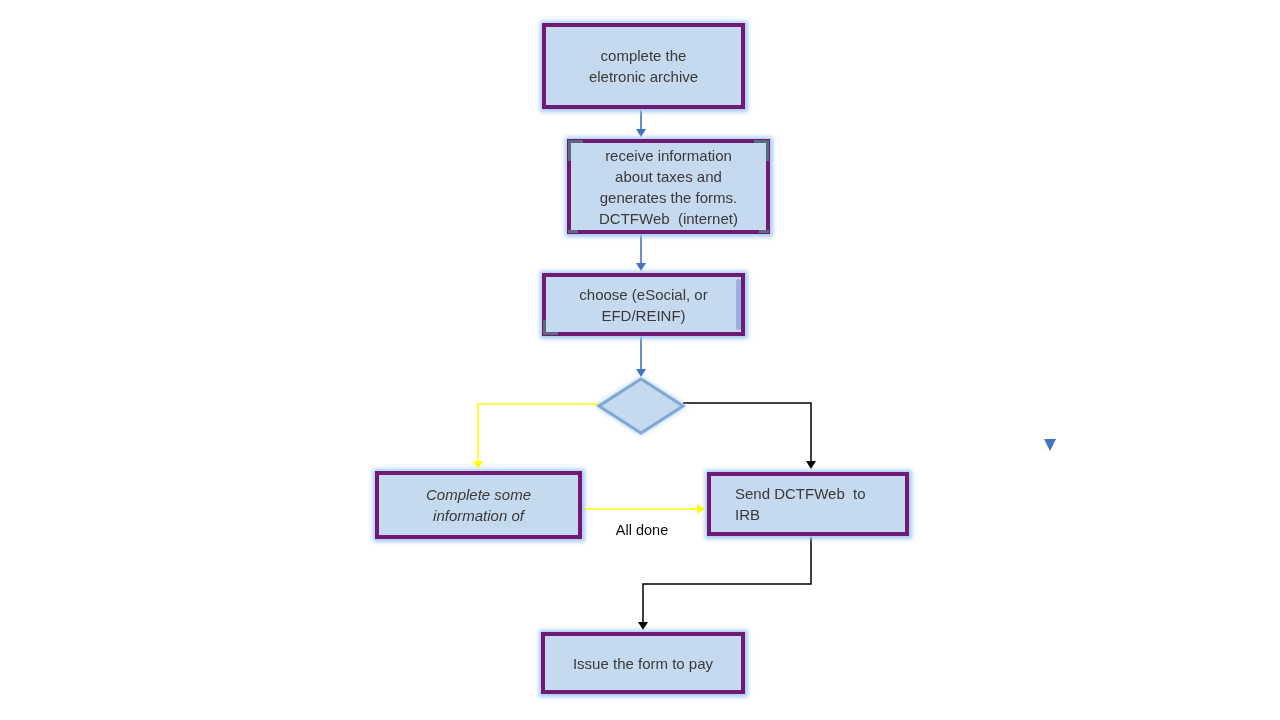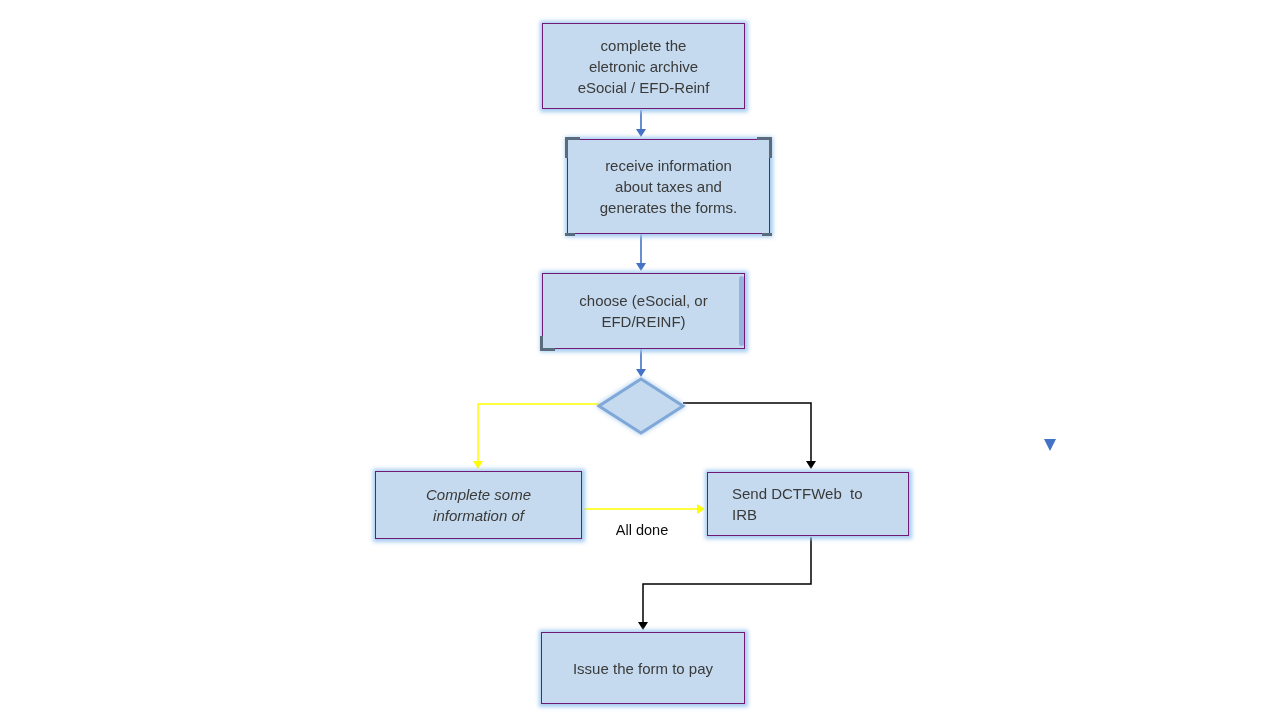--- a/index.html
+++ b/index.html
@@ -5,21 +5,21 @@
 <style>
   html,body{margin:0;padding:0;}
   body{
     width:1280px;height:720px;background:#ffffff;overflow:hidden;position:relative;
     font-family:"Liberation Sans", sans-serif;
   }
   .canvas{position:absolute;left:0;top:0;width:1280px;height:720px;}
   svg.connectors{position:absolute;left:0;top:0;width:1280px;height:720px;z-index:1;}
   .node{
     position:absolute;z-index:2;box-sizing:border-box;
-    background:#c5daee;border:1px solid #701a75;
+    background:#c5daee;border:4px solid #701a75;
     box-shadow:0 0 4px 2.5px rgba(160,200,238,0.95);
     display:flex;flex-direction:column;justify-content:center;align-items:center;
     color:#3a3a3a;font-size:15px;line-height:21px;text-align:center;
   }
   .node .line{white-space:pre-wrap;width:100%;}
   .node.left-align{align-items:flex-start;text-align:left;padding-left:24px;}
   .node.left-align .line{width:auto;}
   
   .corner{position:absolute;z-index:3;pointer-events:none;}
   .corner.tl{left:-3px;top:-3px;width:12px;height:18px;border-left:3px solid #5a6b7d;border-top:3px solid #5a6b7d;}
@@ -68,49 +68,49 @@
     <g stroke="#7fa8d9">
       <polygon points="641,379 683,406 641,433 599,406" stroke-width="3" filter="url(#glow)" fill="#c5daee"></polygon>
     </g>
 
     <polygon points="1044,439 1056,439 1050,451" fill="#4472c4"></polygon>
   </svg>
 
   <div class="node" style="left:542px;top:23px;width:203px;height:86px;">
     <div class="line">complete the</div>
     <div class="line">eletronic archive</div>
-    <div class="line">eSocial / EFD-Reinf</div>
   </div>
 
   <div class="node" style="left:567px;top:139px;width:203px;height:95px;">
     <span class="corner tl"></span>
     <span class="corner tr"></span>
     <span class="corner tick-bl"></span>
     <span class="corner tick-br"></span>
     <div class="line">receive information</div>
     <div class="line">about taxes and</div>
     <div class="line">generates the forms.</div>
+    <div class="line">DCTFWeb  (internet)</div>
   </div>
 
-  <div class="node" style="left:542px;top:273px;width:203px;height:76px;">
+  <div class="node" style="left:542px;top:273px;width:203px;height:63px;">
     <span class="corner bl"></span>
     <span class="corner right-stripe"></span>
     <div class="line">choose (eSocial, or</div>
     <div class="line">EFD/REINF)</div>
   </div>
 
   <div class="node" style="left:375px;top:471px;width:207px;height:68px;font-style:italic;">
     <div class="line">Complete some</div>
     <div class="line">information of</div>
   </div>
 
   <div class="node left-align" style="left:707px;top:472px;width:202px;height:64px;">
     <div class="line">Send DCTFWeb  to</div>
     <div class="line">IRB</div>
   </div>
 
-  <div class="node" style="left:541px;top:632px;width:204px;height:72px;">
+  <div class="node" style="left:541px;top:632px;width:204px;height:62px;">
     <div class="line">Issue the form to pay</div>
   </div>
 
   <div class="edge-label" style="left:607px;top:522px;width:70px;">All done</div>
 
 </div>
 
 </body></html>

